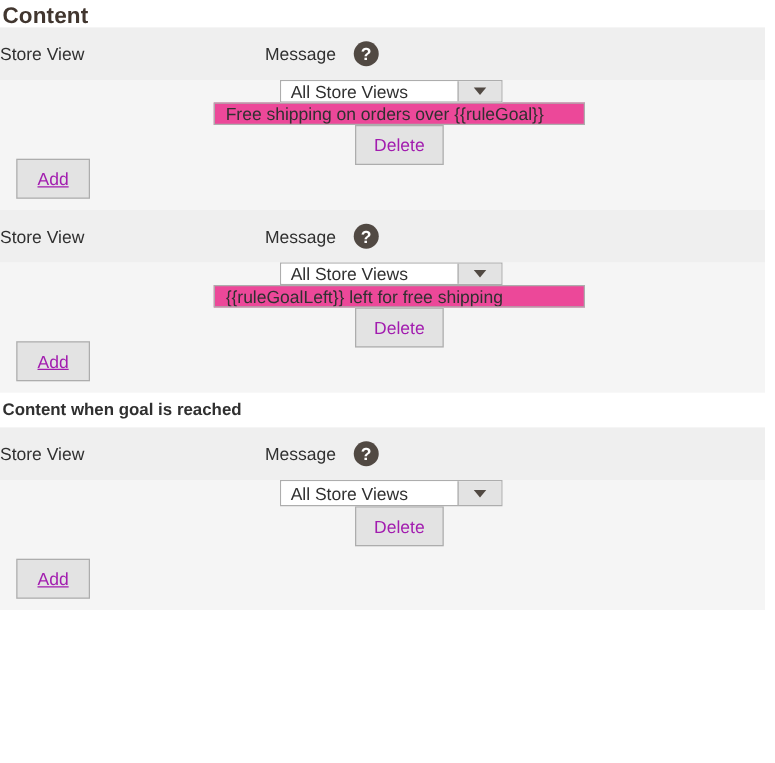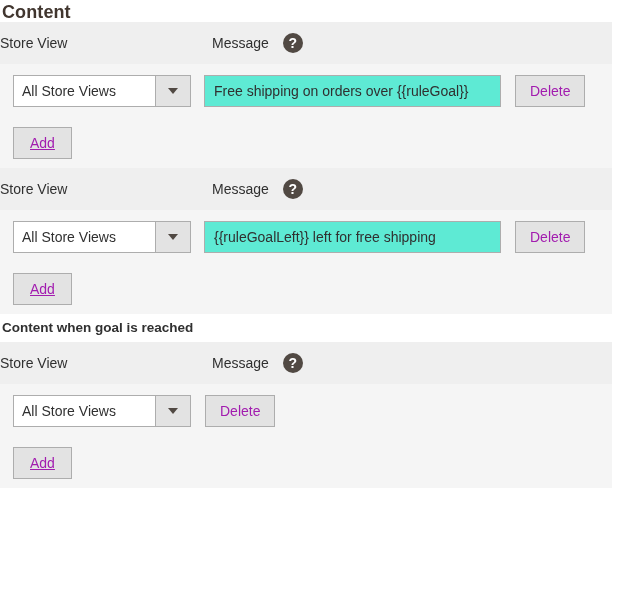--- a/index.html
+++ b/index.html
@@ -82,20 +82,21 @@
   }
   .help-icon span { position: relative; top: -0.5px; }
 
   .tbody-row {
     background: #f5f5f5;
     height: 53px;
     display: flex;
     align-items: center;
     padding-left: 13px;
     box-sizing: border-box;
+    flex-direction: column;
   }
 
   
   .store-select {
     position: relative;
     width: 178px;
     height: 32px;
     display: flex;
     border: 1px solid #adadad;
     box-sizing: border-box;
@@ -128,21 +129,21 @@
     border-right: 5px solid transparent;
     border-top: 6px solid #514943;
   }
 
   
   .message-input {
     width: 297px;
     height: 32px;
     box-sizing: border-box;
     border: 1px solid #adadad;
-    background: #5eead4;
+    background: #ec4899;
     padding: 0 9px;
     font-family: "Liberation Sans", sans-serif;
     font-size: 14px;
     color: #303030;
     margin-left: 13px;
     outline: none;
   }
   .message-input.focused {
     border: 1px solid #1979c3;
     box-shadow: none;

